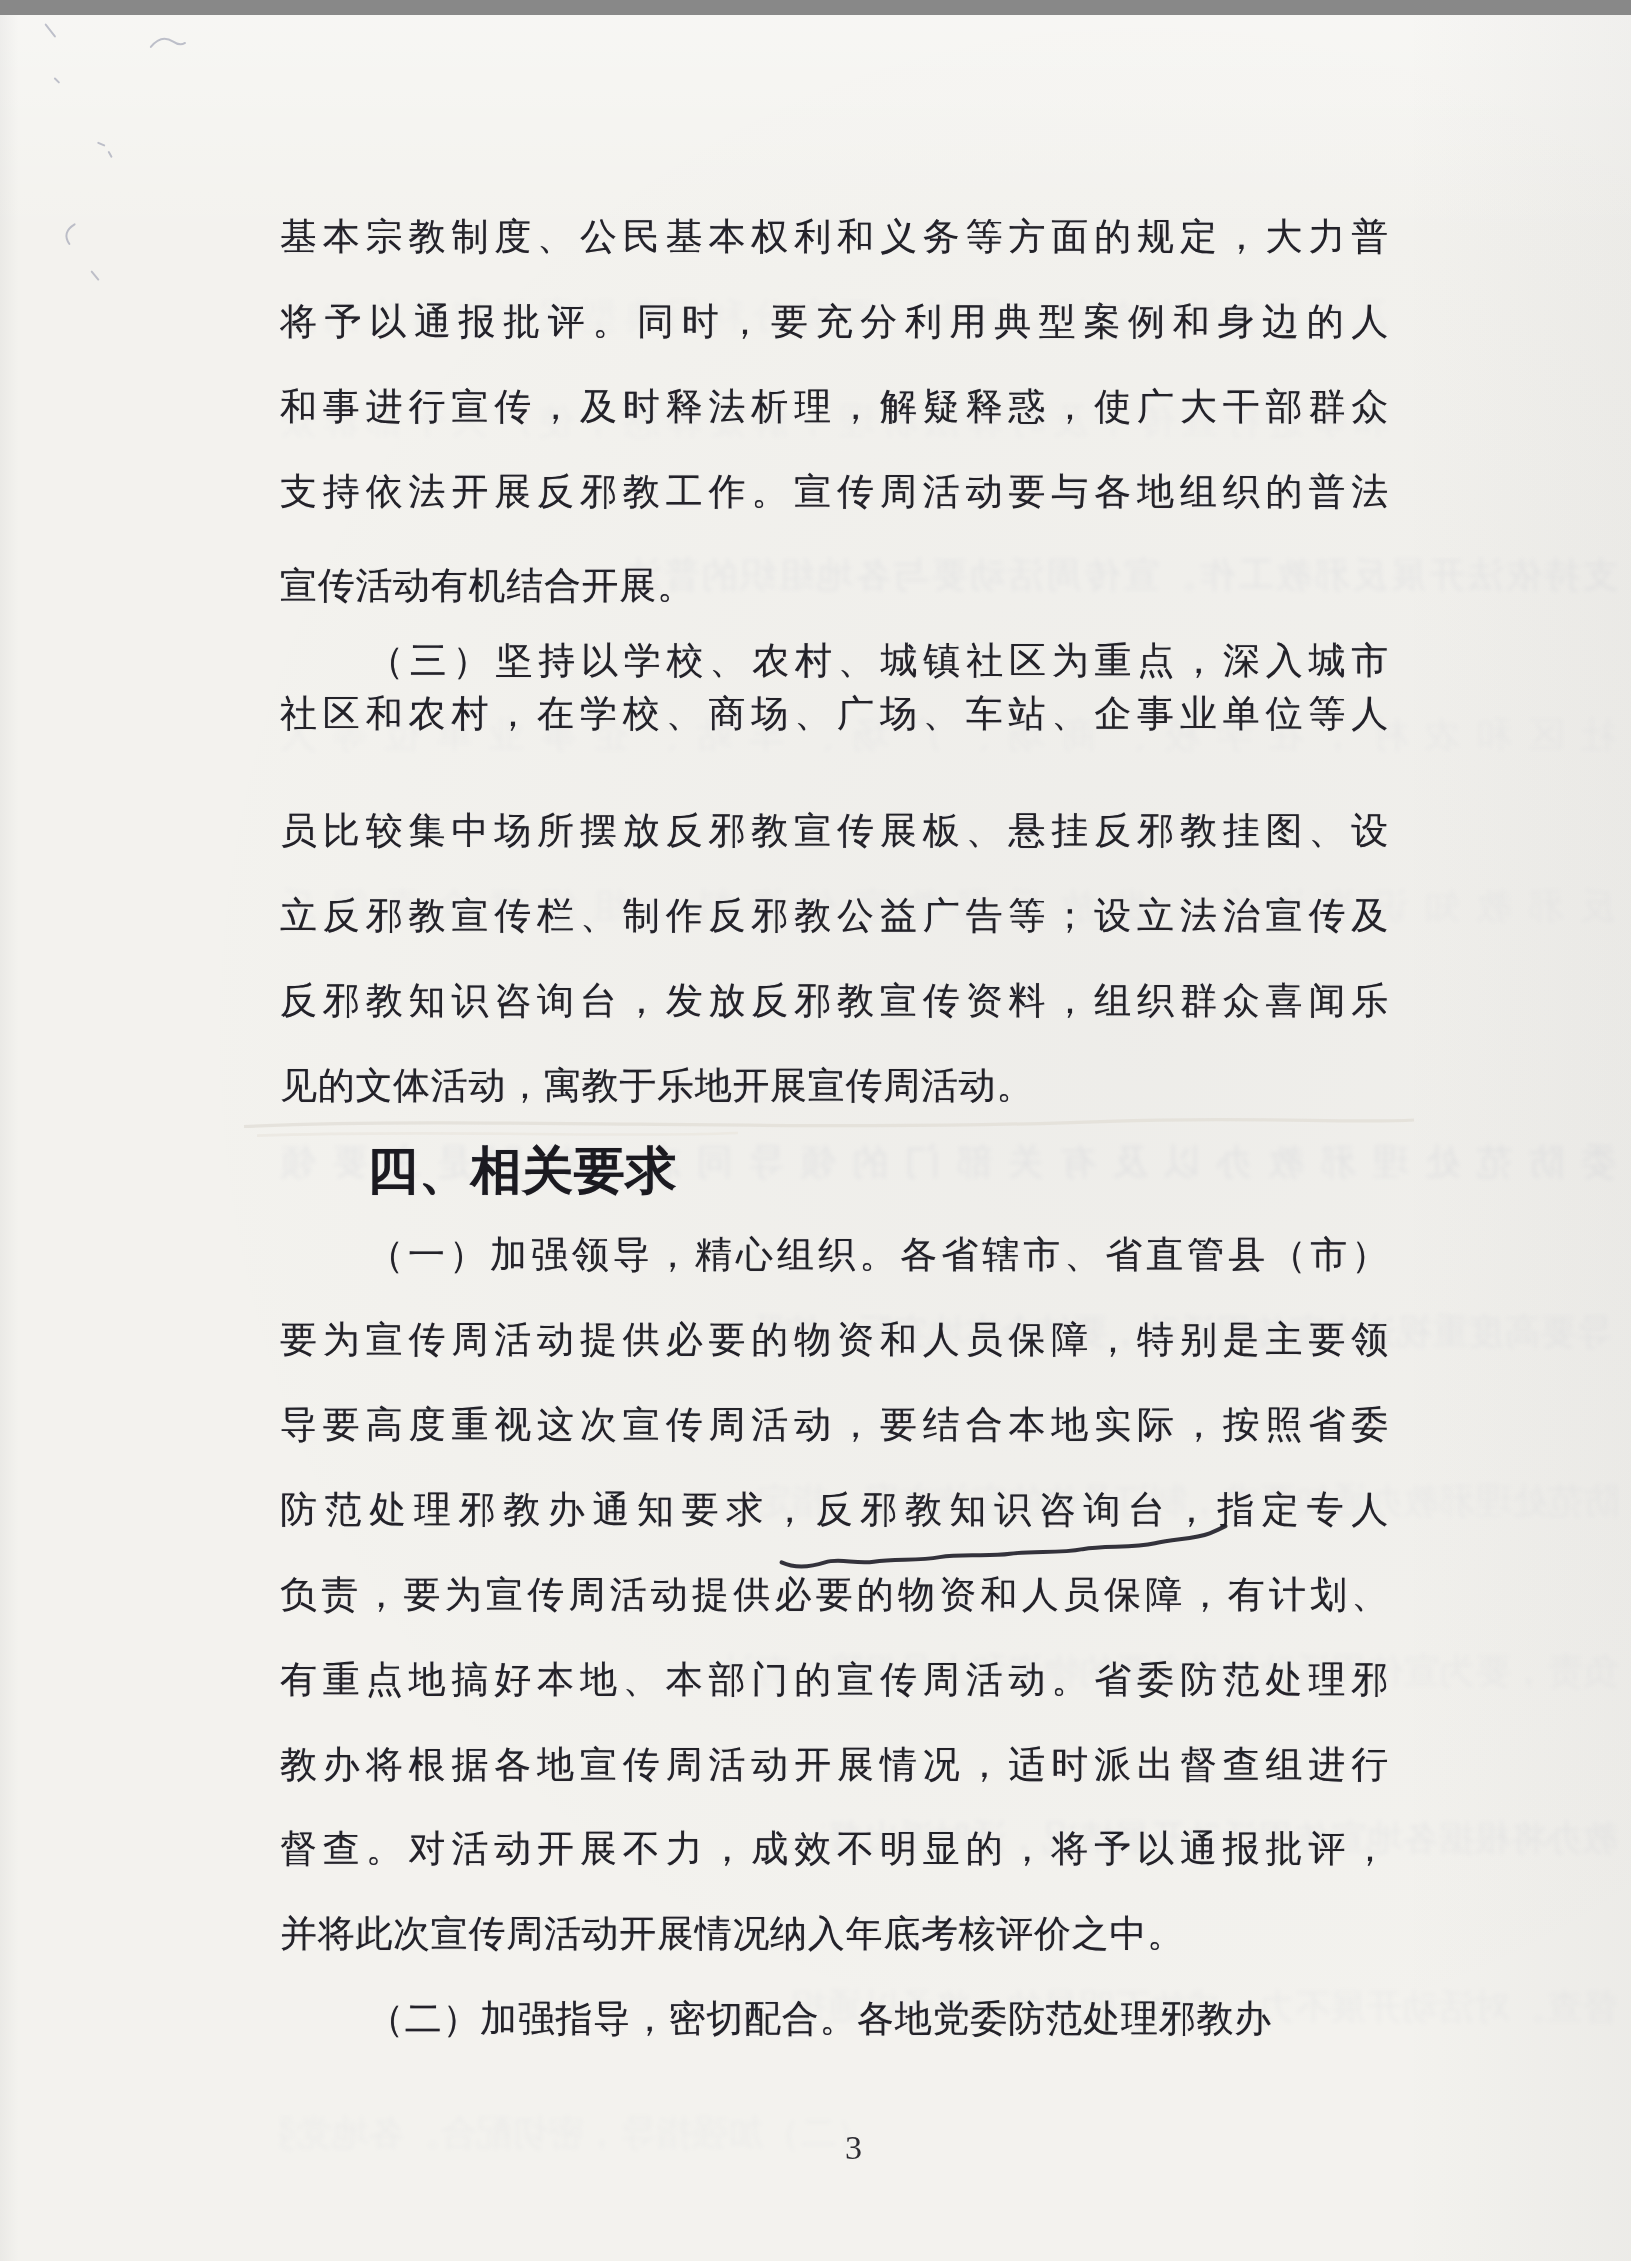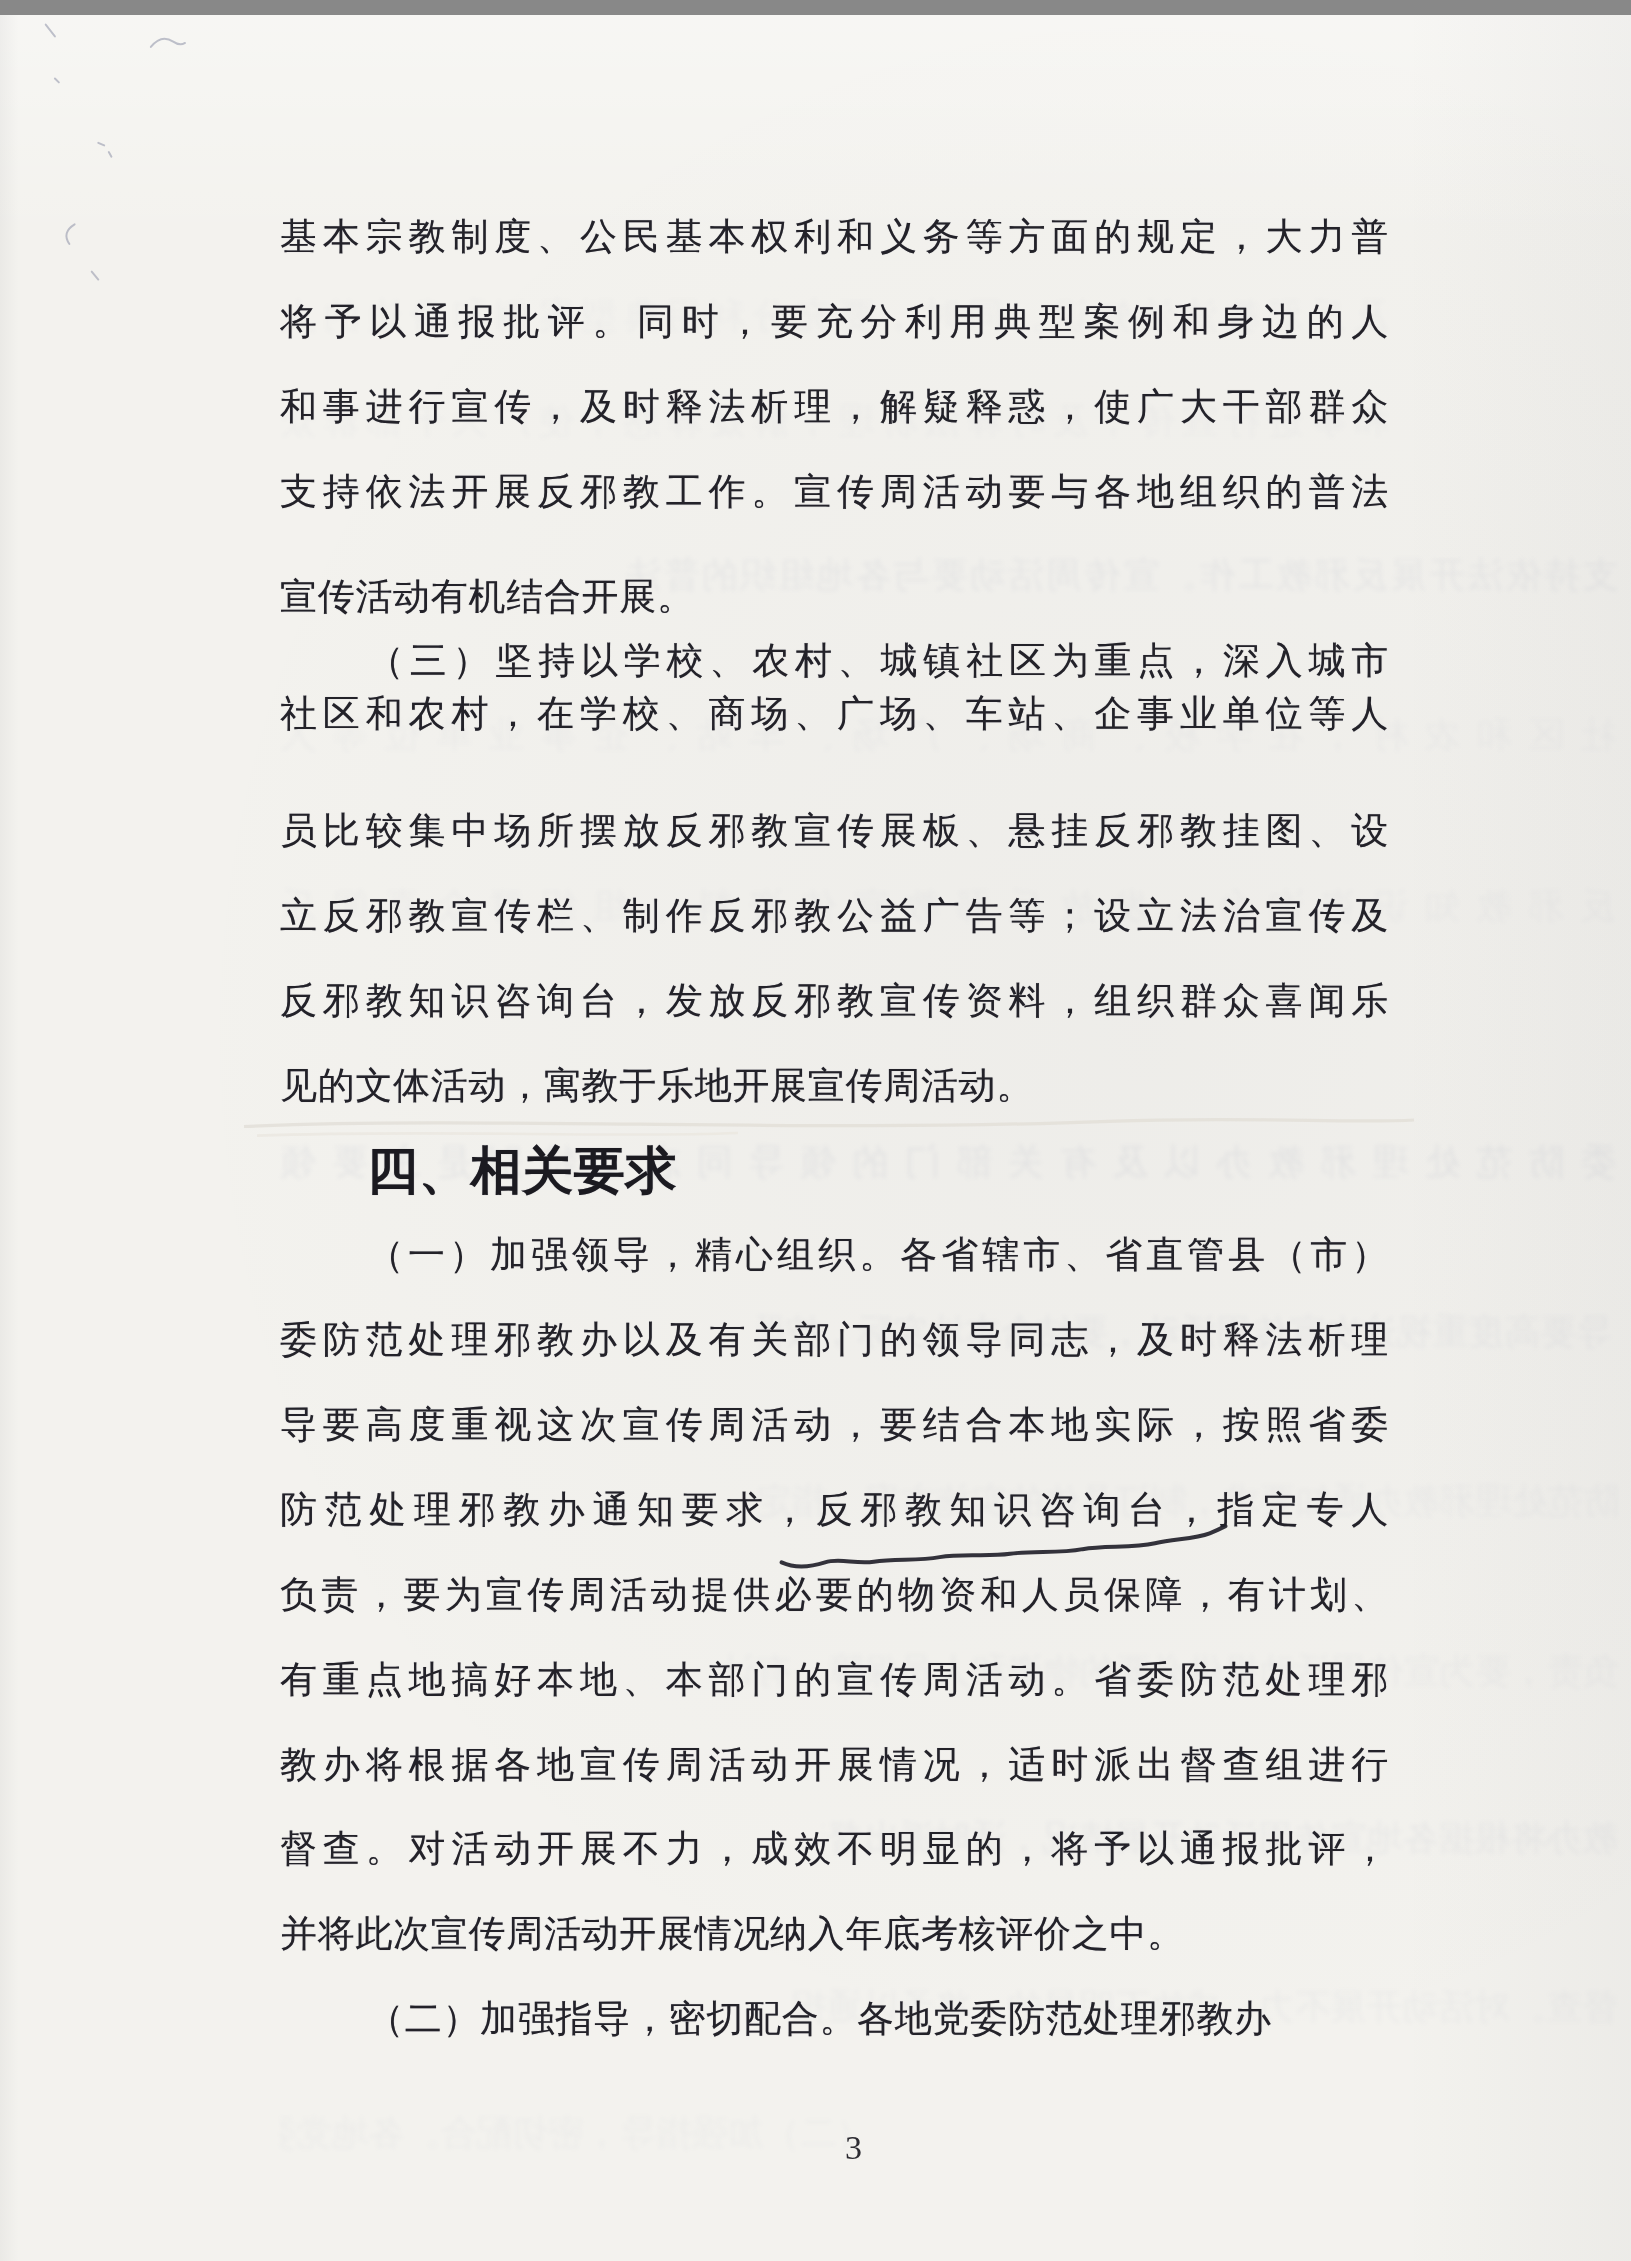--- a/index.html
+++ b/index.html
@@ -88,30 +88,30 @@
       <div class="ghost" style="left: 822px; top: 1784px; width: 796px; opacity: 0.075;">教办将根据各地宣传周活动开展情况，适时派出督查组进行</div>
       <div class="ghost" style="left: 789px; top: 1953px; width: 829px; opacity: 0.06;">督查。对活动开展不力，成效不明显的，将予以通报批评，</div>
       <div class="ghost" style="left: 280px; top: 2079px; width: 592px; opacity: 0.05;">（二）加强指导，密切配合。各地党委防范处理邪教办</div>
     </div>
 
   <div id="text-column">
       <div class="line flush" style="top: 179px;">基本宗教制度、公民基本权利和义务等方面的规定，大力普</div>
       <div class="line flush" style="top: 264px;">将予以通报批评。同时，要充分利用典型案例和身边的人</div>
       <div class="line flush" style="top: 349px;">和事进行宣传，及时释法析理，解疑释惑，使广大干部群众</div>
       <div class="line flush" style="top: 434px;">支持依法开展反邪教工作。宣传周活动要与各地组织的普法</div>
-      <div class="line" style="top: 539px;">宣传活动有机结合开展。</div>
+      <div class="line" style="top: 528px;">宣传活动有机结合开展。</div>
       <div class="line indent flush" style="top: 603px;">（三）坚持以学校、农村、城镇社区为重点，深入城市</div>
       <div class="line flush" style="top: 656px;">社区和农村，在学校、商场、广场、车站、企事业单位等人</div>
       <div class="line flush" style="top: 773px;">员比较集中场所摆放反邪教宣传展板、悬挂反邪教挂图、设</div>
       <div class="line flush" style="top: 858px;">立反邪教宣传栏、制作反邪教公益广告等；设立法治宣传及</div>
       <div class="line flush" style="top: 943px;">反邪教知识咨询台，发放反邪教宣传资料，组织群众喜闻乐</div>
       <div class="line" style="top: 1028px;">见的文体活动，寓教于乐地开展宣传周活动。</div>
       <div class="line indent bold" style="top: 1113px;">四、相关要求</div>
       <div class="line indent flush" style="top: 1197px;">（一）加强领导，精心组织。各省辖市、省直管县（市）</div>
-      <div class="line flush" style="top: 1282px;">委防范处理邪教办以及有关部门的领导同志，及时释法析理</div>
+      <div class="line flush" style="top: 1282px;">要为宣传周活动提供必要的物资和人员保障，特别是主要领</div>
       <div class="line flush" style="top: 1367px;">导要高度重视这次宣传周活动，要结合本地实际，按照省委</div>
       <div class="line flush" style="top: 1452px;">防范处理邪教办通知要求，反邪教知识咨询台，指定专人</div>
       <div class="line flush" style="top: 1537px;">负责，要为宣传周活动提供必要的物资和人员保障，有计划、</div>
       <div class="line flush" style="top: 1622px;">有重点地搞好本地、本部门的宣传周活动。省委防范处理邪</div>
       <div class="line flush" style="top: 1707px;">教办将根据各地宣传周活动开展情况，适时派出督查组进行</div>
       <div class="line flush" style="top: 1791px;">督查。对活动开展不力，成效不明显的，将予以通报批评，</div>
       <div class="line" style="top: 1876px;">并将此次宣传周活动开展情况纳入年底考核评价之中。</div>
       <div class="line indent" style="top: 1961px;">（二）加强指导，密切配合。各地党委防范处理邪教办</div>
     </div>
 

